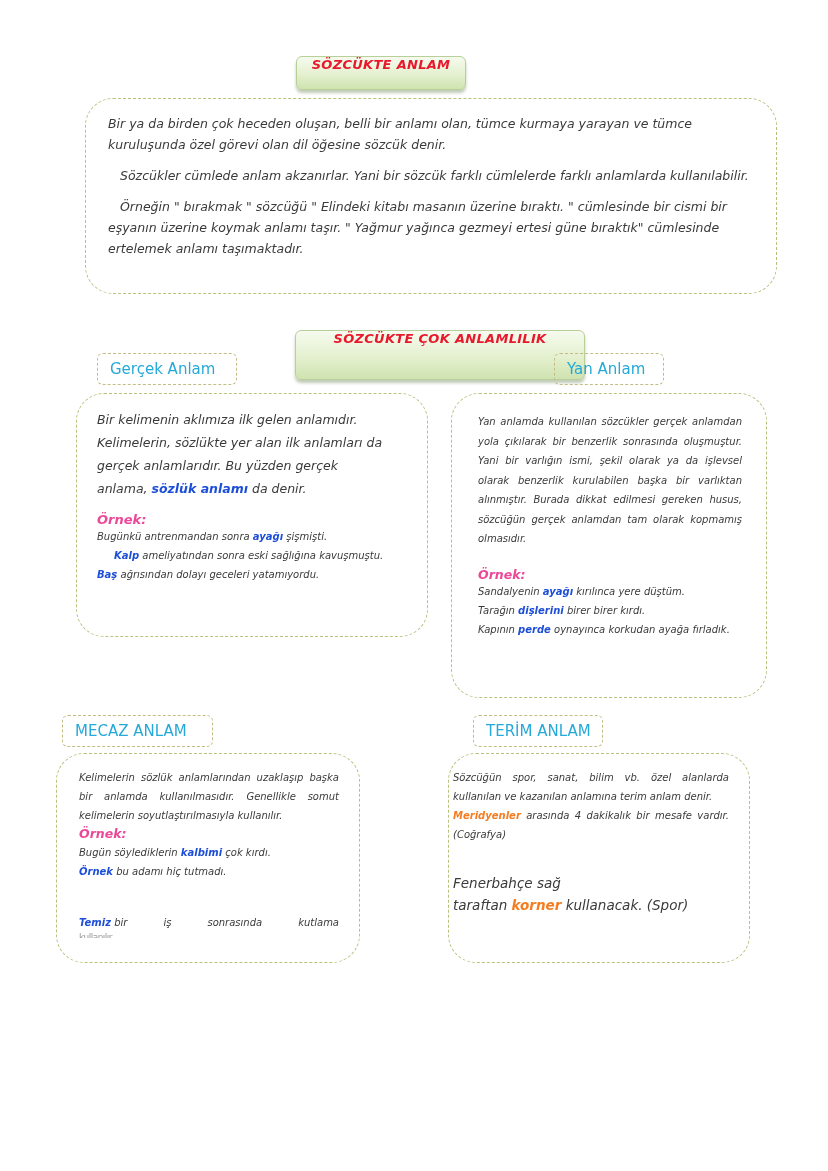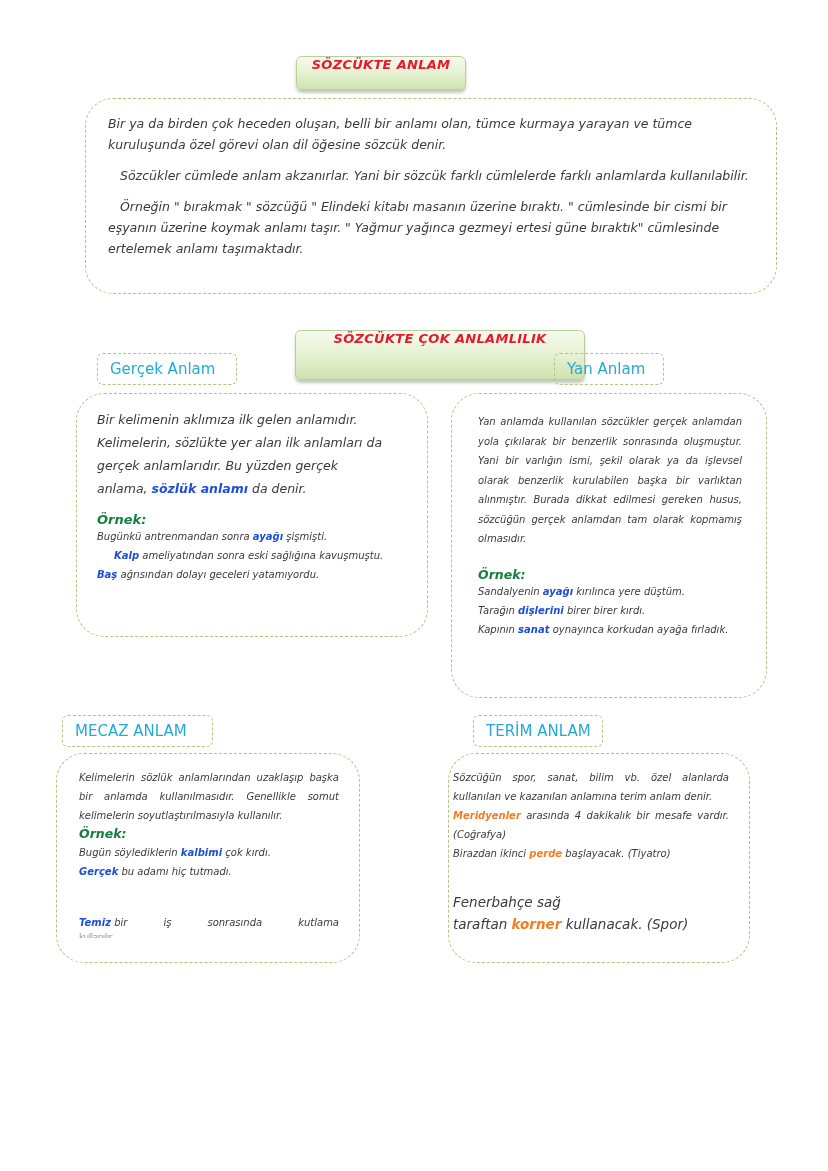--- a/index.html
+++ b/index.html
@@ -15,21 +15,21 @@
   .title-text { color: #e8182d; font-style: italic; font-size: 13px; font-weight: bold; letter-spacing: 0.3px; }
   .dash-box { border: 1.6px dashed #b7c27c; border-radius: 28px; background: #fff; }
   .tag-box { border: 1.6px dashed #c3bd85; border-radius: 6px; display: flex; align-items: center; padding-left: 12px; }
   .tag-text { color: #26a9d9; font-size: 15px; }
   p { margin: 0; }
   .txt { font-style: italic; font-size: 12.5px; line-height: 21px; color: #3a3a3a; }
   .txt-sm { font-style: italic; font-size: 10px; line-height: 19px; color: #3a3a3a; }
   .just { text-align: justify; text-align-last: left; }
   .red { color: #1d4ed8; font-weight: bold; }
   .orange { color: #f57c1f; font-weight: bold; }
-  .ornek { color: #15803d; font-weight: bold; font-style: italic; }
+  .ornek { color: #ec4899; font-weight: bold; font-style: italic; }
   .faded { color: #9a9a9a; font-size: 9px; letter-spacing: -0.5px; }
 </style>
 </head>
 <body>
 
 <div class="abs title-bar" style="left:296px;top:56px;width:170px;height:34px;">
   <span class="title-text">SÖZCÜKTE ANLAM</span>
 </div>
 
 <div class="abs dash-box" style="left:85px;top:98px;width:692px;height:196px;padding:14px 20px 0 22px;">
@@ -58,44 +58,43 @@
   <p class="txt-sm"><span>Bugünkü antrenmandan sonra </span><span class="red">ayağı</span><span> şişmişti.</span></p>
   <p class="txt-sm" style="width:270px;margin-left:17px;"><span class="red">Kalp</span><span> ameliyatından sonra eski sağlığına kavuşmuştu.</span></p>
   <p class="txt-sm"><span class="red">Baş</span><span> ağrısından dolayı geceleri yatamıyordu.</span></p>
 </div>
 
 <div class="abs dash-box" style="left:451px;top:393px;width:316px;height:305px;padding:18px 24px 0 26px;">
   <p class="txt-sm just" style="line-height:19.5px;">Yan anlamda kullanılan sözcükler gerçek anlamdan yola çıkılarak bir benzerlik sonrasında oluşmuştur. Yani bir varlığın ismi, şekil olarak ya da işlevsel olarak benzerlik kurulabilen başka bir varlıktan alınmıştır. Burada dikkat edilmesi gereken husus, sözcüğün gerçek anlamdan tam olarak kopmamış olmasıdır.</p>
   <p class="ornek" style="font-size:12.5px;margin-top:18px;">Örnek:</p>
   <p class="txt-sm"><span>Sandalyenin </span><span class="red">ayağı</span><span> kırılınca yere düştüm.</span></p>
   <p class="txt-sm"><span>Tarağın </span><span class="red">dişlerini</span><span> birer birer kırdı.</span></p>
-  <p class="txt-sm just"><span>Kapının </span><span class="red">sanat</span><span> oynayınca korkudan ayağa fırladık.</span></p>
+  <p class="txt-sm just"><span>Kapının </span><span class="red">perde</span><span> oynayınca korkudan ayağa fırladık.</span></p>
 </div>
 
 <div class="abs tag-box" style="left:62px;top:715px;width:151px;height:32px;">
   <span class="tag-text">MECAZ ANLAM</span>
 </div>
 
 <div class="abs tag-box" style="left:473px;top:715px;width:130px;height:32px;">
   <span class="tag-text">TERİM ANLAM</span>
 </div>
 
 <div class="abs dash-box" style="left:56px;top:753px;width:304px;height:210px;padding:14px 20px 0 22px;overflow:hidden;">
   <p class="txt-sm just" style="line-height:19px;">Kelimelerin sözlük anlamlarından uzaklaşıp başka bir anlamda kullanılmasıdır. Genellikle somut kelimelerin soyutlaştırılmasıyla kullanılır.</p>
   <p class="ornek" style="font-size:12.5px;line-height:18px;">Örnek:</p>
   <p class="txt-sm"><span>Bugün söylediklerin </span><span class="red">kalbimi</span><span> çok kırdı.</span></p>
-  <p class="txt-sm"><span class="red">Gerçek</span><span> bu adamı hiç tutmadı.</span></p>
+  <p class="txt-sm"><span class="red">Örnek</span><span> bu adamı hiç tutmadı.</span></p>
   <p class="txt-sm" style="display:flex;justify-content:space-between;margin-top:32px;">
       <span><span class="red">Temiz</span> bir</span>
       <span>iş</span>
       <span>sonrasında</span>
       <span>kutlama</span>
     </p>
   <p class="faded" style="height:6px;overflow:hidden;line-height:10px;">kullanılır.</p>
 </div>
 
 <div class="abs dash-box" style="left:448px;top:753px;width:302px;height:210px;padding:14px 20px 0 4px;">
   <p class="txt-sm just" style="line-height:19px;">Sözcüğün spor, sanat, bilim vb. özel alanlarda kullanılan ve kazanılan anlamına terim anlam denir.</p>
   <p class="txt-sm just"><span class="orange">Meridyenler</span><span> arasında 4 dakikalık bir mesafe vardır. (Coğrafya)</span></p>
-  <p class="txt-sm just"><span>Birazdan ikinci </span><span class="orange">perde</span><span> başlayacak. (Tiyatro)</span></p>
   <p class="txt" style="font-size:13.5px;line-height:22px;margin-top:28px;">Fenerbahçe sağ</p>
   <p class="txt" style="font-size:13.5px;line-height:22px;"><span>taraftan </span><span class="orange">korner</span><span> kullanacak. (Spor)</span></p>
 </div>
 
 </body></html>

